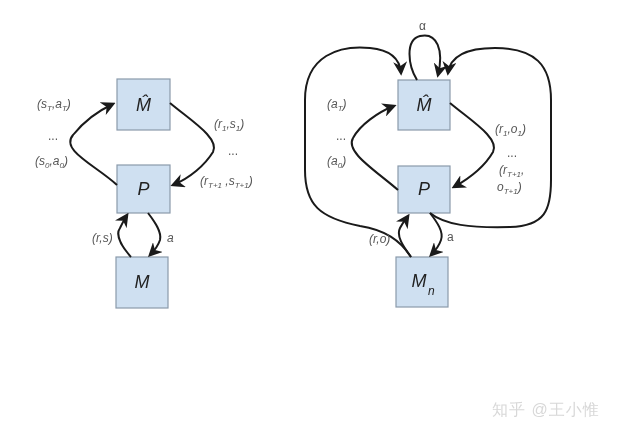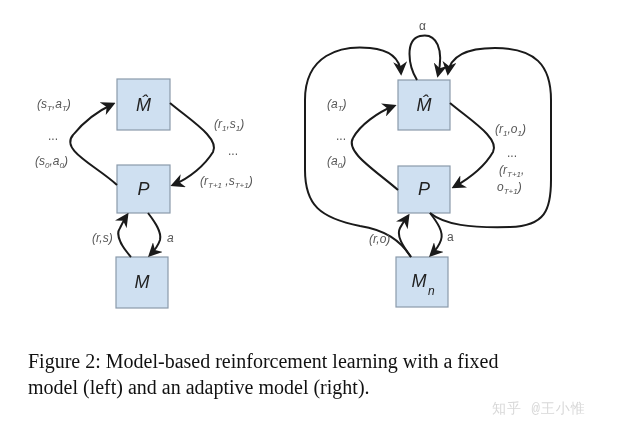--- a/index.html
+++ b/index.html
@@ -5,21 +5,21 @@
     html, body { margin: 0; padding: 0; background: #ffffff; }
     #canvas { position: relative; width: 627px; height: 435px; overflow: hidden; background: #ffffff; }
     svg#diagram { position: absolute; left: 0; top: 0; width: 627px; height: 320px; }
     .box { fill: #cfe0f1; stroke: #8a9aab; stroke-width: 1.2; }
     .node-label { font-family: "Liberation Sans", sans-serif; font-style: italic; font-size: 18px; fill: #222; text-anchor: middle; dominant-baseline: middle; }
     .node-sub { font-family: "Liberation Sans", sans-serif; font-style: italic; font-size: 12px; fill: #222; }
     .edge { fill: none; stroke: #1a1a1a; stroke-width: 2; }
     .lbl { font-family: "Liberation Sans", sans-serif; font-size: 12px; fill: #555; }
     .lbl-it { font-family: "Liberation Sans", sans-serif; font-style: italic; font-size: 12px; fill: #555; }
     .caption { position: absolute; left: 28px; top: 348px; width: 560px; font-family: "Liberation Serif", serif; font-size: 20px; line-height: 26px; color: #111; }
-    .watermark { position: absolute; left: 492px; top: 400px; font-family: Liberation Mono, monospace; font-size: 14px; color: #d8d8d8; letter-spacing: 1px; text-align: center; }
+    .watermark { position: absolute; left: 492px; top: 400px; font-family: Liberation Sans, sans-serif; font-size: 16px; color: #d8d8d8; letter-spacing: 1px; text-align: center; }
   </style>
 </head>
 <body>
 
 <div id="canvas">
   <svg id="diagram" viewBox="0 0 627 320">
     <defs>
       <marker id="arrow" viewBox="0 0 10 10" refX="8" refY="5" markerWidth="7" markerHeight="7" orient="auto-start-reverse">
         <path d="M0,0 L10,5 L0,10 L3,5 z" fill="#1a1a1a"></path>
       </marker>
@@ -92,18 +92,14 @@
       <text class="lbl-it" x="495" y="133">(r<tspan font-size="8" dy="3">1</tspan><tspan dy="-3">,o</tspan><tspan font-size="8" dy="3">1</tspan><tspan dy="-3">)</tspan></text>
       <text class="lbl" x="507" y="157">...</text>
       <text class="lbl-it" x="499" y="174">(r<tspan font-size="8" dy="3">T+1</tspan><tspan dy="-3">,</tspan></text>
       <text class="lbl-it" x="497" y="191">o<tspan font-size="8" dy="3">T+1</tspan><tspan dy="-3">)</tspan></text>
 
       <text class="lbl-it" x="369" y="243">(r,o)</text>
       <text class="lbl" x="447" y="241">a</text>
     </g>
   </svg>
 
-  <div class="caption">
-    <div>Figure 2:  Model-based reinforcement learning with a fixed</div>
-    <div>model (left) and an adaptive model (right).</div>
-  </div>
   <div class="watermark">知乎 @王小惟</div>
 </div>
 
 </body></html>

